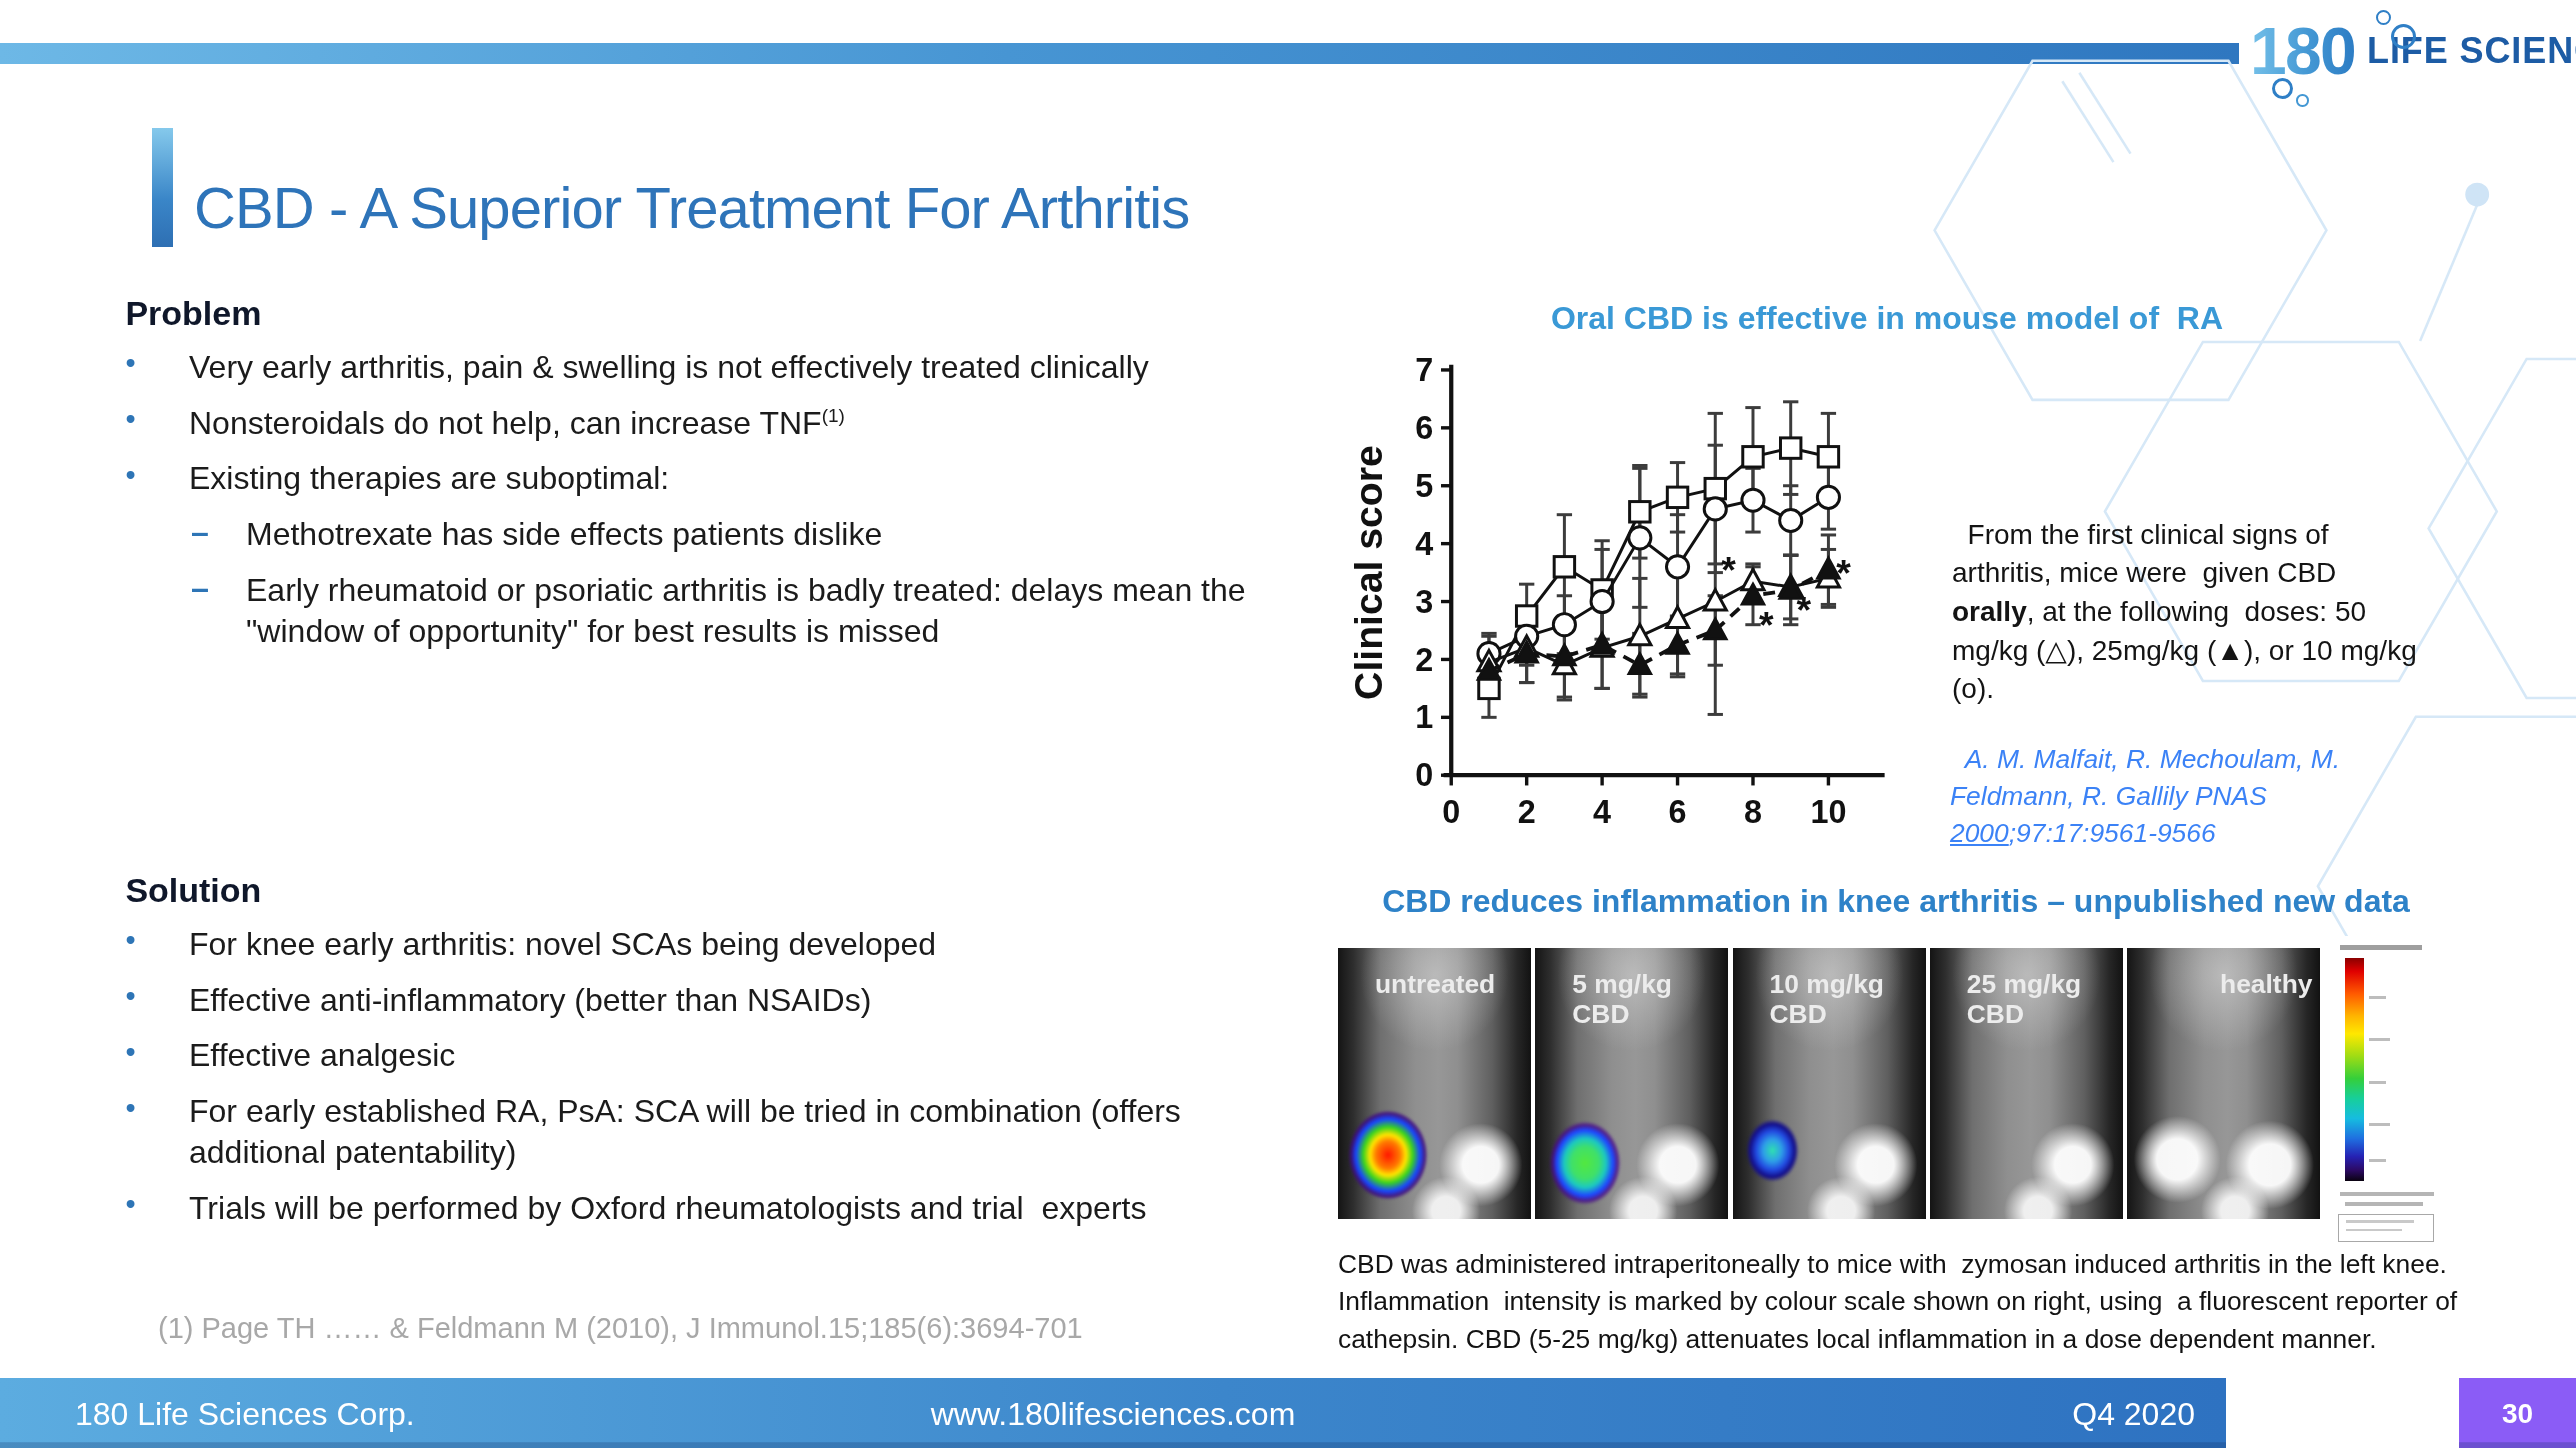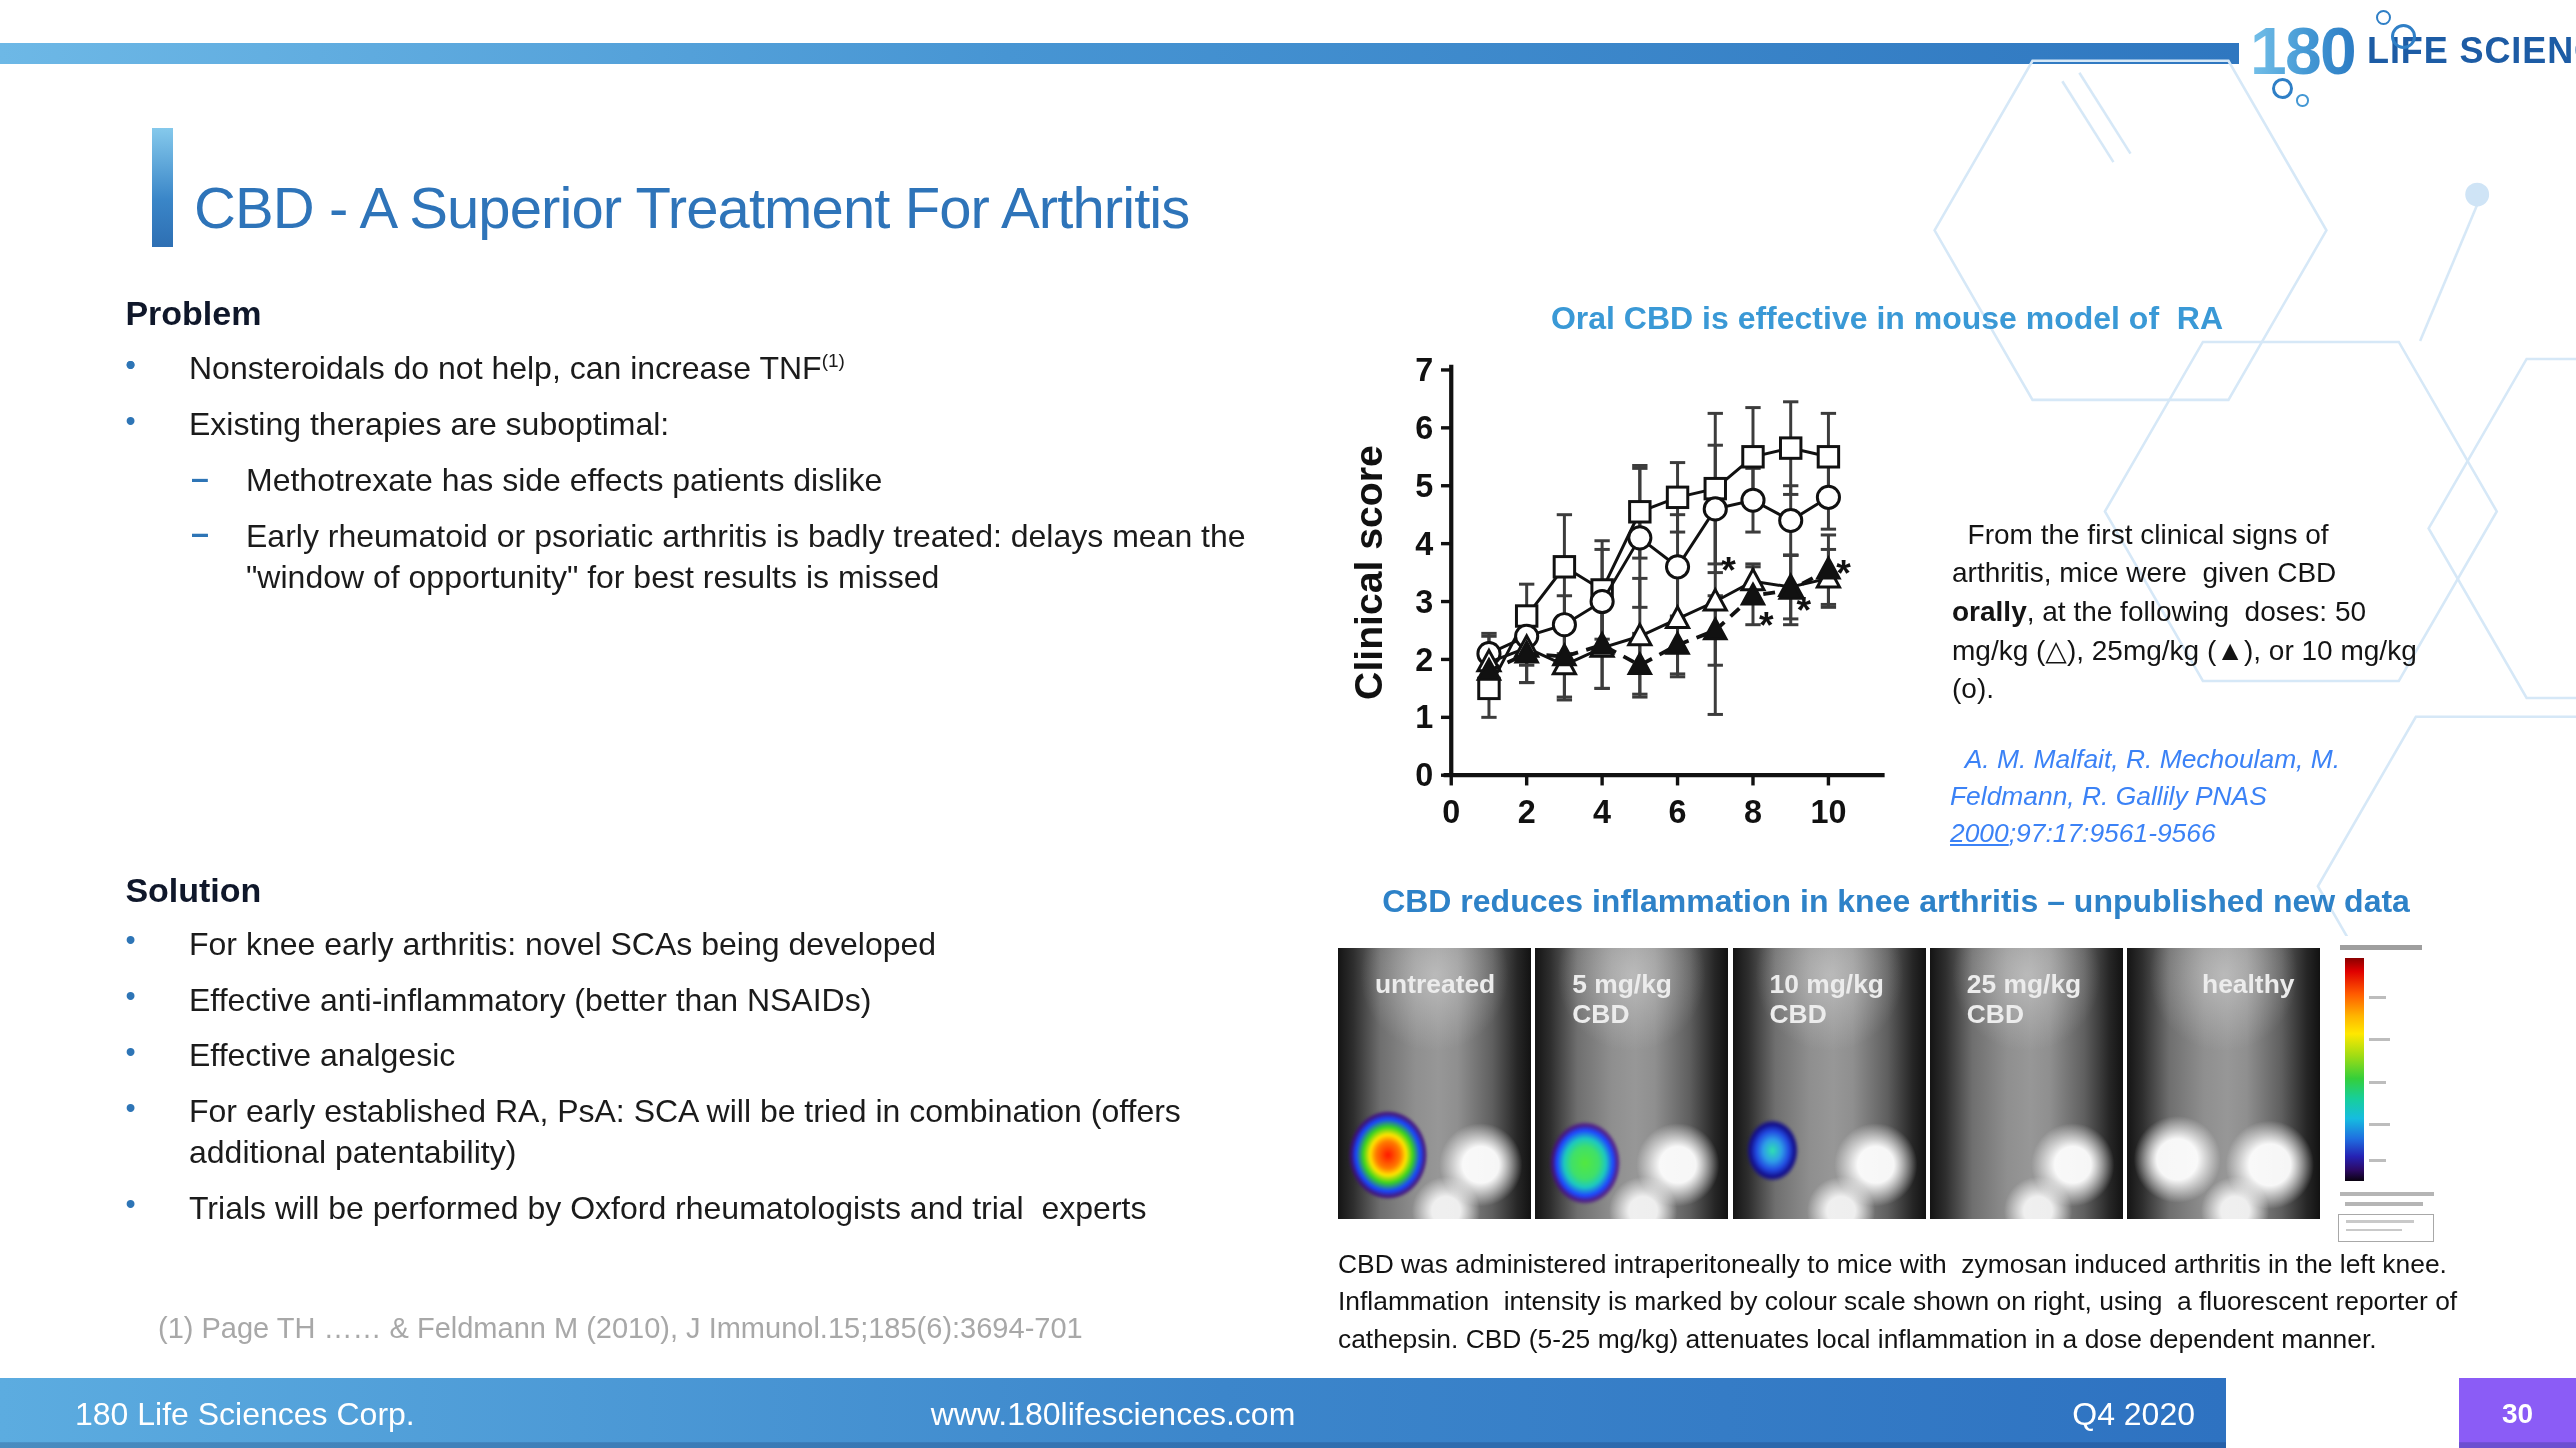--- a/index.html
+++ b/index.html
@@ -70,21 +70,21 @@
       linear-gradient(90deg,#141414 0%,#2e2e2e 8%,#6f6f6f 22%,#8f8f8f 40%,#979797 52%,#8f8f8f 62%,#5f5f5f 80%,#262626 93%,#121212 100%);
   }
   .panel.healthy-knees{background:
       radial-gradient(55% 40% at 50% 10%, rgba(215,215,215,.55), rgba(0,0,0,0) 70%),
       radial-gradient(circle at 26% 78%, rgba(255,255,255,.95) 0 8%, rgba(255,255,255,0) 17%),
       radial-gradient(circle at 74% 80%, rgba(255,255,255,.95) 0 8%, rgba(255,255,255,0) 17%),
       radial-gradient(circle at 56% 97%, rgba(255,255,255,.85) 0 5%, rgba(255,255,255,0) 12%),
       linear-gradient(90deg,#141414 0%,#2e2e2e 8%,#6f6f6f 22%,#8f8f8f 40%,#979797 52%,#8f8f8f 62%,#5f5f5f 80%,#262626 93%,#121212 100%)}
   .plabel{position:absolute;top:22px;left:37px;color:#ececec;font-size:26.4px;font-weight:700;line-height:1.12}
   .plabel.wrap8{width:8.5ch;word-break:break-all}
-  .plabel.center{left:75px}
+  .plabel.center{left:93px}
   .blob{position:absolute;border-radius:50%;filter:blur(0.9px)}
   .blob-red{width:80px;height:90px;left:10.2px;bottom:19px;
     background:radial-gradient(closest-side,#ff1600 0%,#ff7a00 30%,#ffe400 45%,#39d41e 62%,#1747ff 80%,rgba(60,10,130,.85) 92%,rgba(0,0,0,0) 100%)}
   .blob-green{width:72px;height:84px;left:13.6px;bottom:13.6px;
     background:radial-gradient(closest-side,#53e83e 0%,#3fe06a 38%,#1cc9c0 58%,#1e46ff 78%,rgba(70,10,140,.8) 90%,rgba(0,0,0,0) 100%)}
   .blob-blue{width:53px;height:63px;left:13.6px;bottom:37px;
     background:radial-gradient(closest-side,#2fe0b0 0%,#2e9ee8 35%,#2149e0 62%,#140f8a 84%,rgba(0,0,0,0) 100%)}
 
   
   #colorscale{position:absolute;left:2328px;top:936px;width:135px;height:308px;background:#fff}
@@ -138,21 +138,21 @@
   </g>
   <circle cx="667" cy="188" r="14" fill="#cfe4f6"></circle>
 </svg>
 
 <div id="accent"></div>
 <h1 id="title">CBD - A Superior Treatment For Arthritis</h1>
 
 <div id="problem" class="section">
   <h2 class="sec-h">Problem</h2>
   <ul class="blist" id="problem-list">
-      <li class="b1"><span class="mark">•</span></li>
+      <li class="b1"><span class="mark">•</span><span>Very early arthritis, pain &amp; swelling is not effectively treated clinically</span></li>
       <li class="b1"><span class="mark">•</span><span>Nonsteroidals do not help, can increase TNF</span><sup>(1)</sup></li>
       <li class="b1"><span class="mark">•</span><span>Existing therapies are suboptimal:</span></li>
       <li class="b2"><span class="mark">–</span><span>Methotrexate has side effects patients dislike</span></li>
       <li class="b2"><span class="mark">–</span></li>
       <li class="b2"><span class="mark">–</span><span>Early rheumatoid or psoriatic arthritis is badly treated: delays mean the "window of opportunity" for best results is missed</span></li>
     </ul>
 </div>
 
 <div id="solution" class="section">
   <h2 class="sec-h">Solution</h2>

